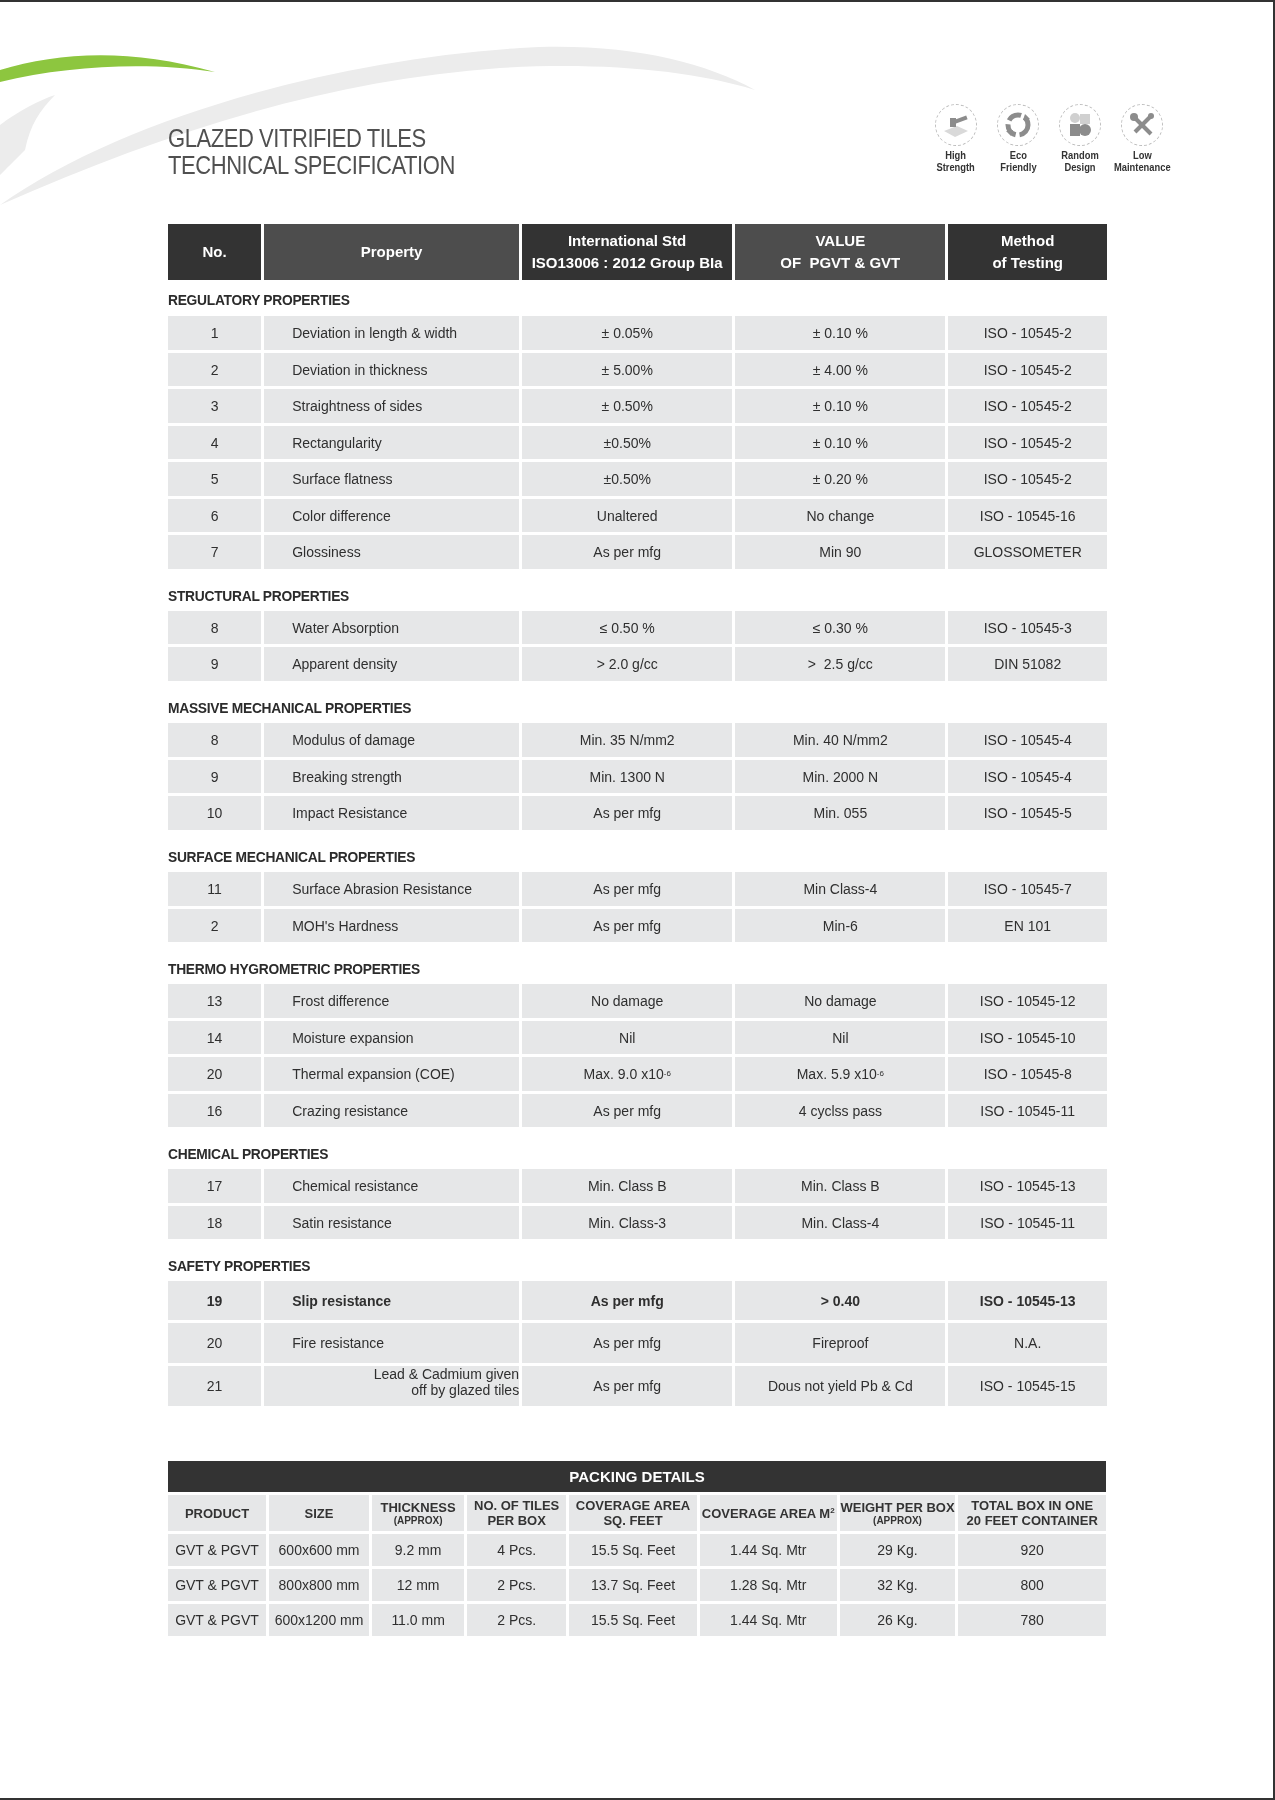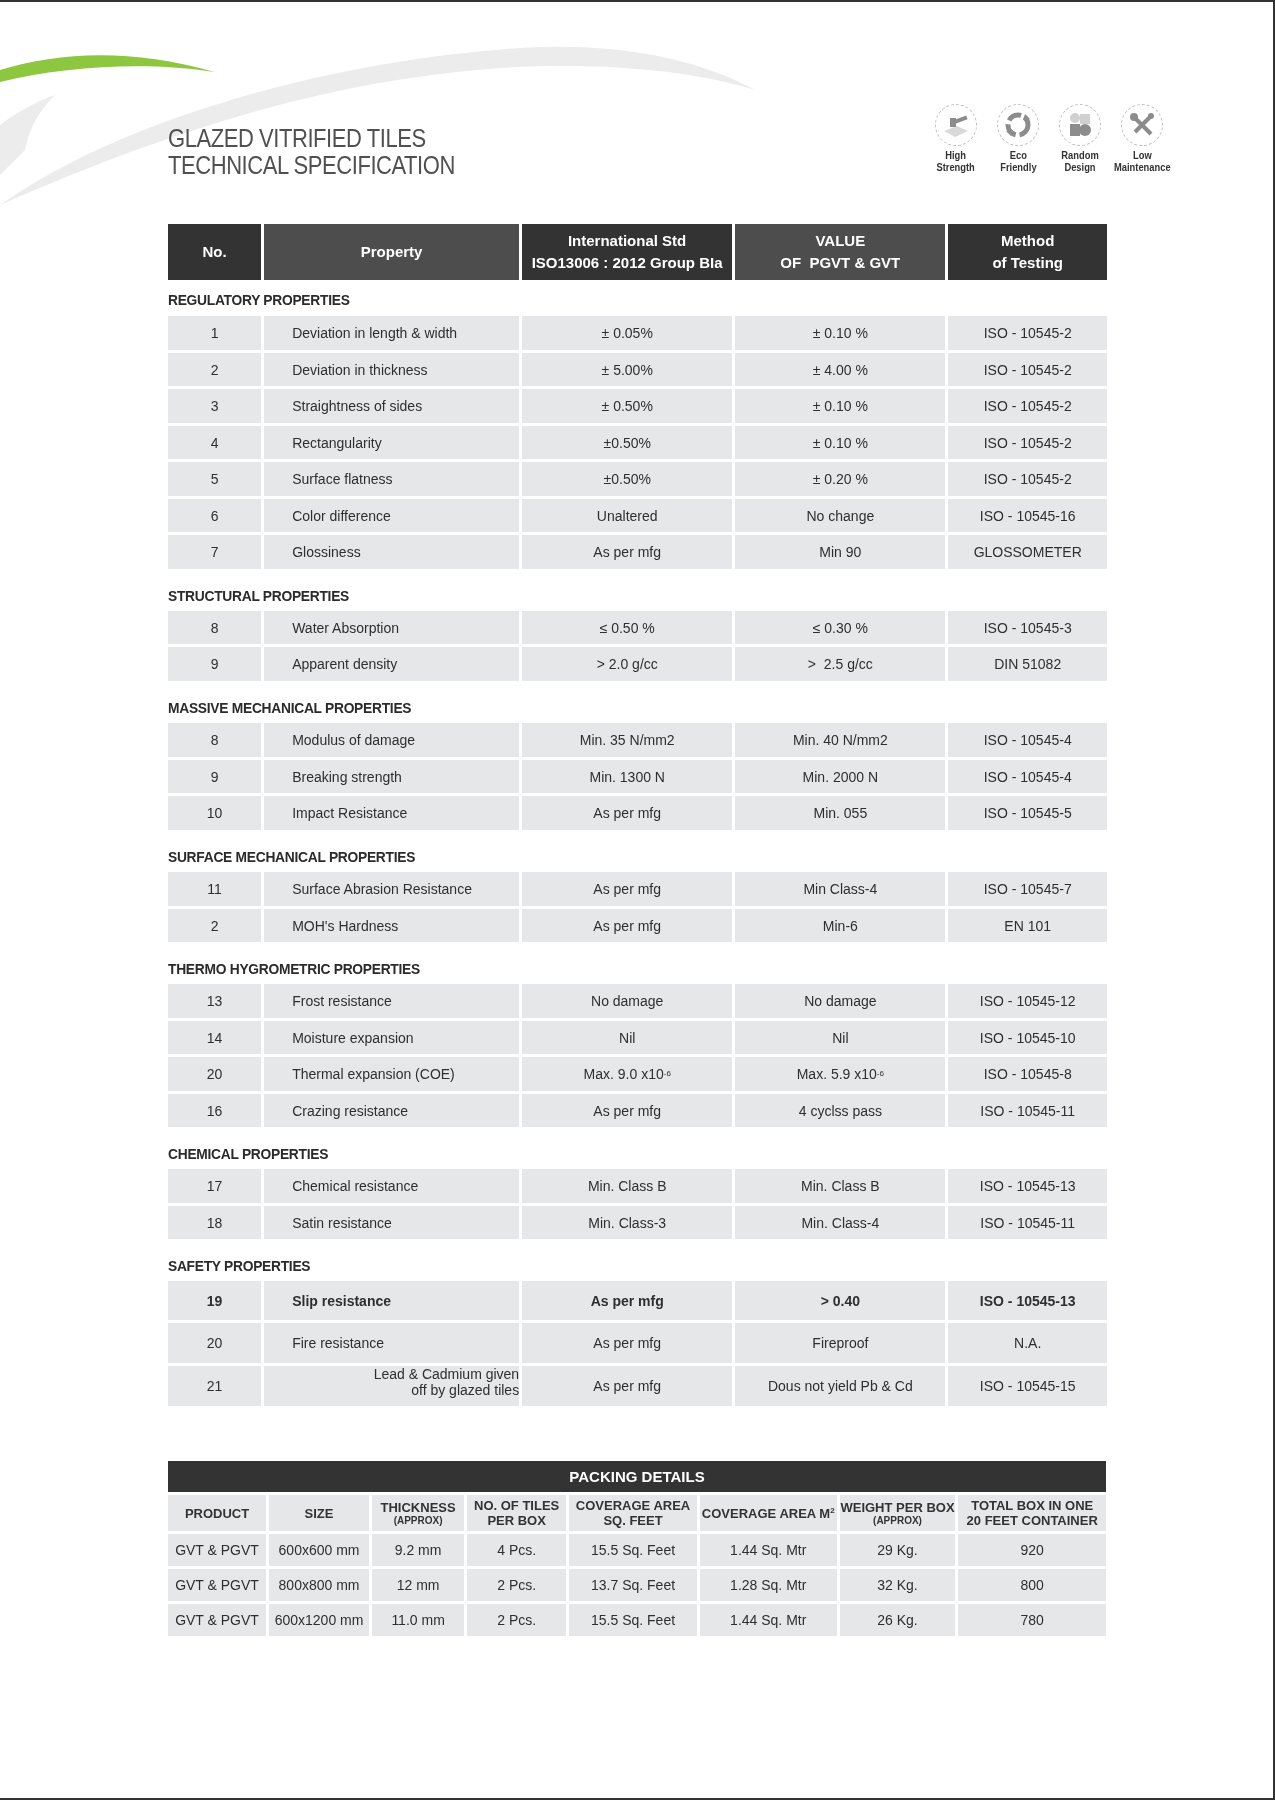--- a/index.html
+++ b/index.html
@@ -379,21 +379,21 @@
         <div class="w5">
           <span style="white-space: pre;">EN 101</span>
         </div>
       </div>
       <div class="section-title">THERMO HYGROMETRIC PROPERTIES</div>
       <div class="row h34">
         <div class="w1">
           <span style="white-space: pre;">13</span>
         </div>
         <div class="w2 prop">
-          <span style="white-space: pre;">Frost resistance</span>
+          <span style="white-space: pre;">Frost difference</span>
         </div>
         <div class="w3">
           <span style="white-space: pre;">No damage</span>
         </div>
         <div class="w4">
           <span style="white-space: pre;">No damage</span>
         </div>
         <div class="w5">
           <span style="white-space: pre;">ISO - 10545-12</span>
         </div>

